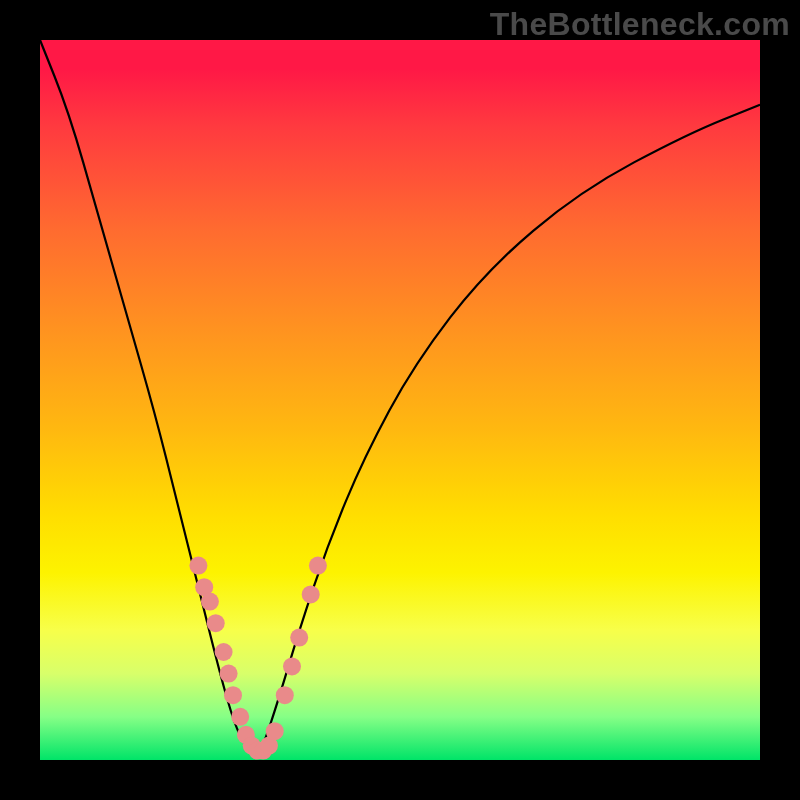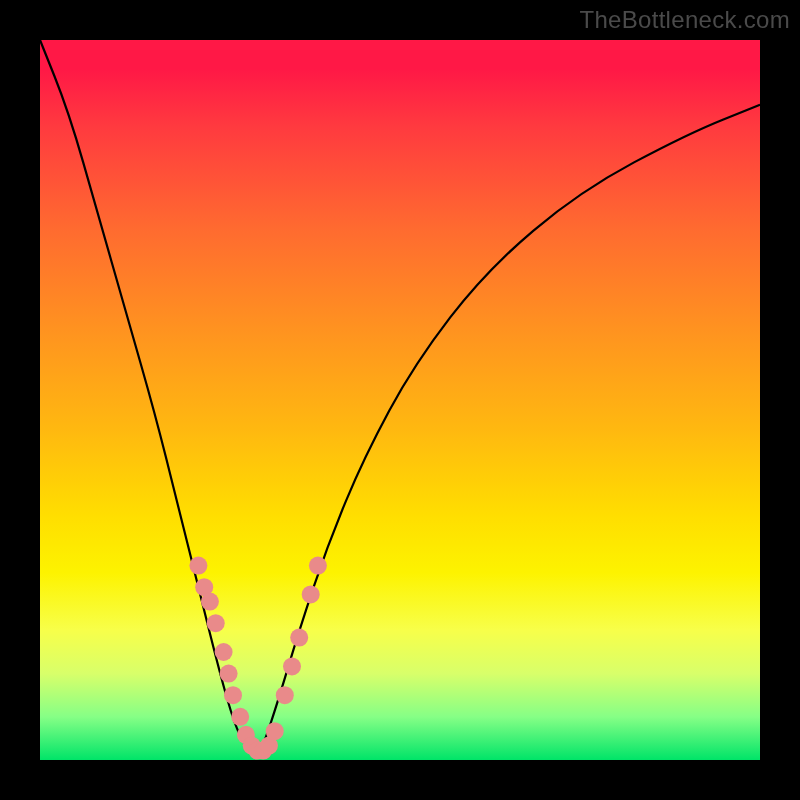--- a/index.html
+++ b/index.html
@@ -35,22 +35,22 @@
       #f7ff4a 82%,
       #d8ff6a 88%,
       #86ff86 94%,
       #00e468 100%);
   }
   .watermark {
     position: absolute;
     top: 6px;
     right: 10px;
     color: #4a4a4a;
-    font-size: 24px;
-    font-weight: 400;
+    font-size: 32px;
+    font-weight: 700;
     letter-spacing: 0.3px;
     user-select: none;
   }
   svg.curve {
     position: absolute;
     left: 0;
     top: 0;
     width: 720px;
     height: 720px;
     overflow: visible;

